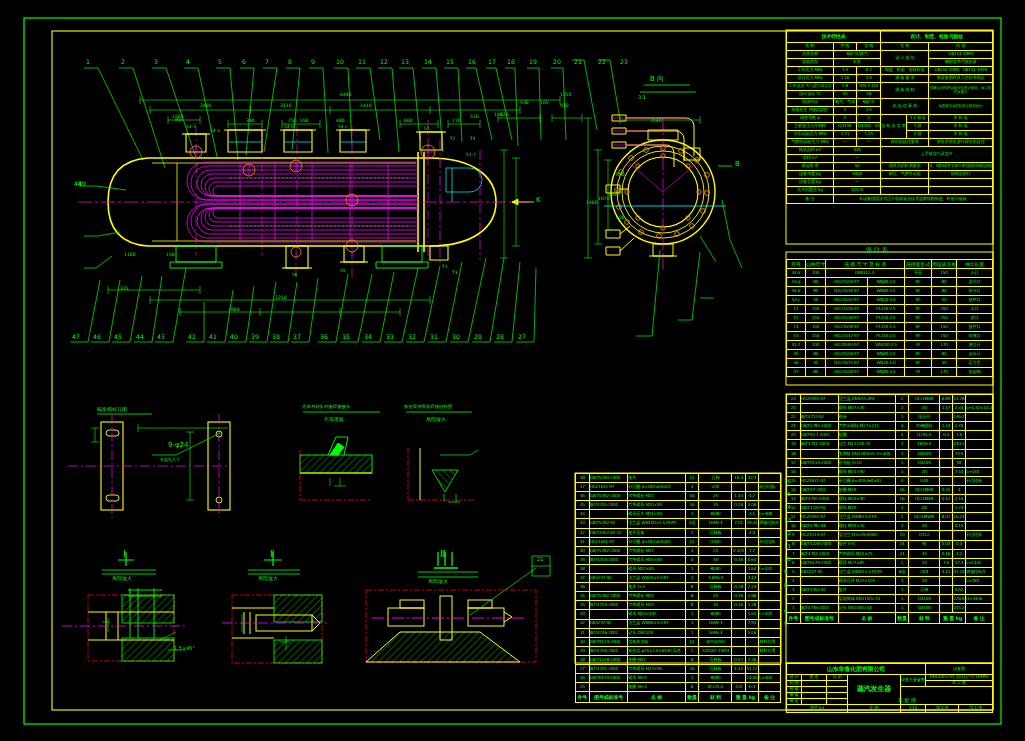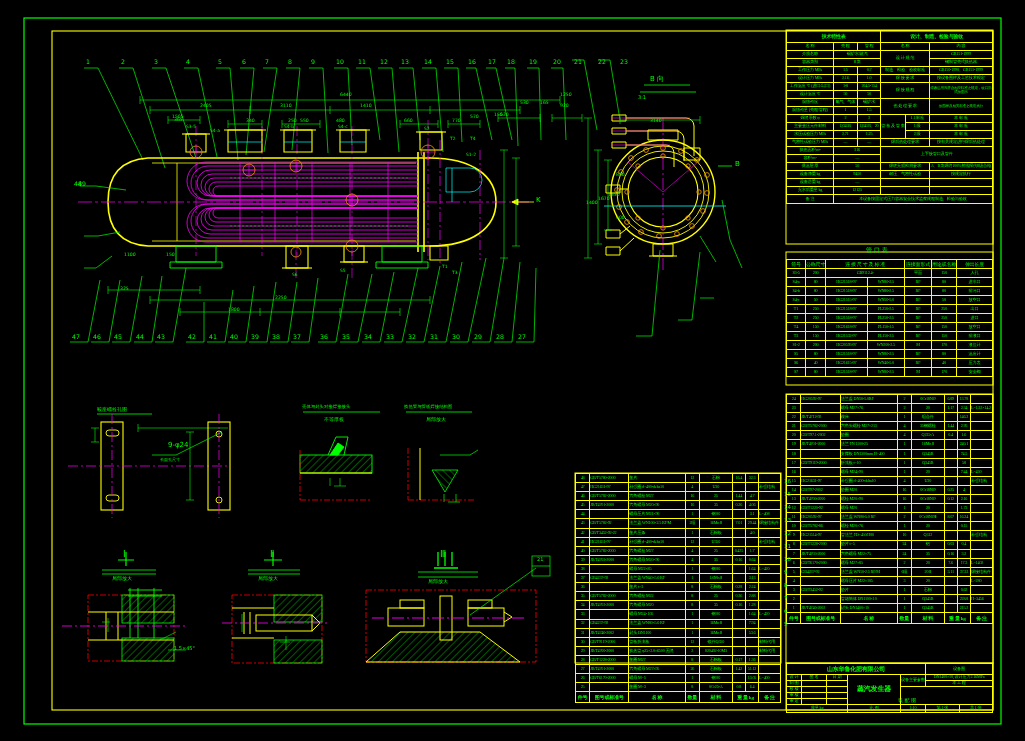--- a/index.html
+++ b/index.html
@@ -1,19 +1,19 @@
 <!DOCTYPE html>
 <html><head>
 <meta charset="utf-8">
 <style>
   html,body{margin:0;padding:0;background:#000;}
   body{width:1025px;height:741px;overflow:hidden;font-family:"DejaVu Sans","Liberation Sans",sans-serif;}
   #sheet{position:relative;width:1025px;height:741px;background:#000;}
   svg{position:absolute;left:0;top:0;}
-  .tbl{position:absolute;border-collapse:collapse;color:#00ff00;font-size:4.2px;line-height:1;font-family:Liberation Serif, serif;}
+  .tbl{position:absolute;border-collapse:collapse;color:#00ff00;font-size:4.2px;line-height:1;}
   .tbl td,.tbl th{border:0.6px solid #00ff00;padding:0;text-align:center;vertical-align:middle;
     white-space:nowrap;overflow:hidden;font-weight:normal;letter-spacing:-0.2px;}
   .tbl .hd{font-weight:bold;font-size:5px;}
   .yb td,.yb th{border-color:#ffff00;}
   .ylt{color:#ffff00;}
   .lbl{position:absolute;color:#00ff00;font-size:5px;white-space:nowrap;}
   .lbl.big{font-size:7px;}
   .lbl.ttl{font-size:6px;}
   .lft{text-align:left;}
 </style>

